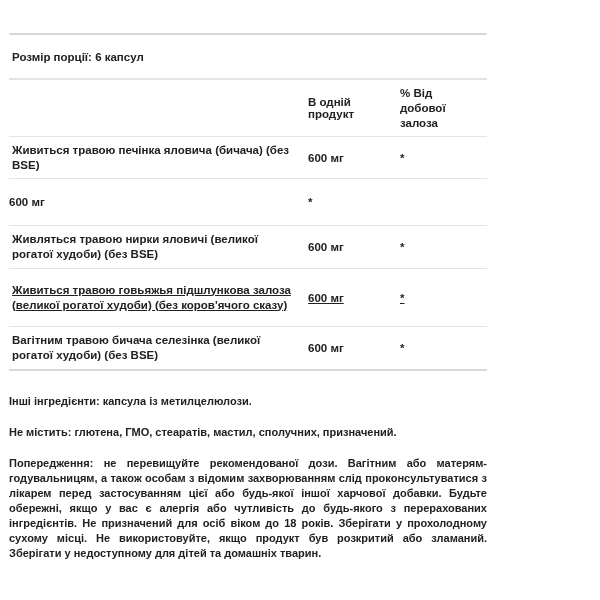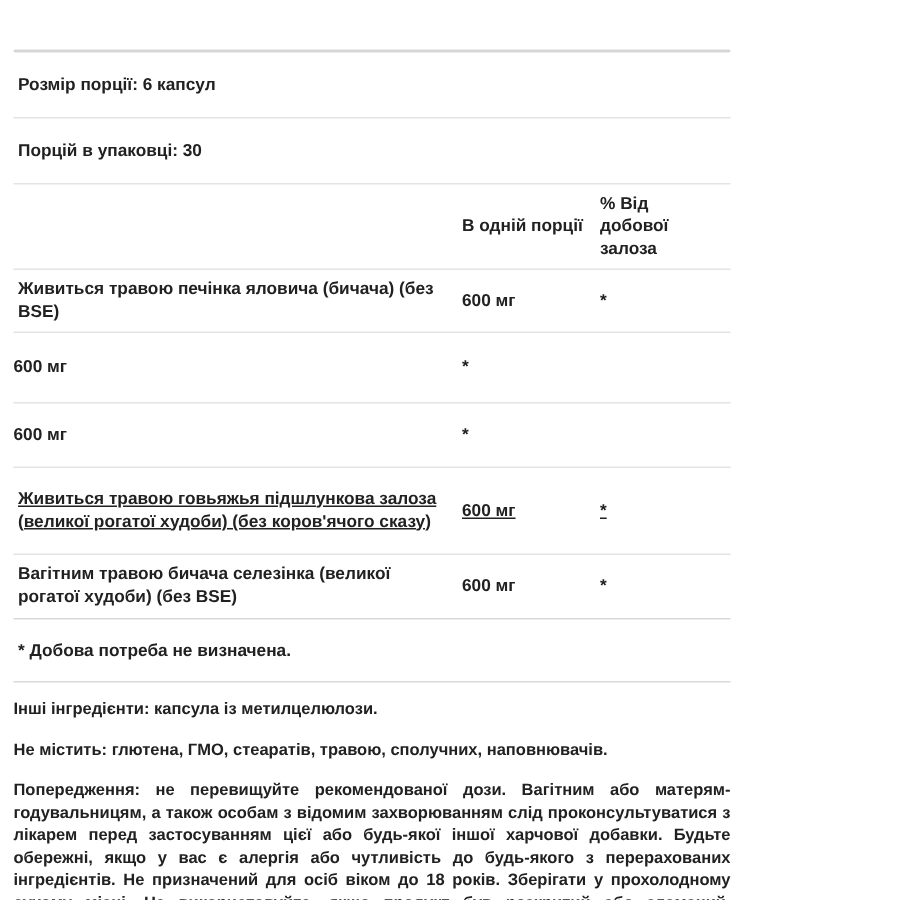--- a/index.html
+++ b/index.html
@@ -66,50 +66,47 @@
     padding-left: 3px;
     box-sizing: border-box;
   }
   .bottom-section {
     padding-top: 7px;
     padding-left: 0px;
     font-size: 11px;
     font-weight: 700;
   }
   .bottom-section p {
-    margin: 4px 0 12px 0;
+    margin: 16px 0 12px 0;
     line-height: 15px;
   }
   .bottom-section p.warning {
     text-align: justify;
     margin-bottom: 0;
   }
 </style>
 </head>
 <body>
 
 <div class="page">
 
   <div class="divider strong"></div>
 
   <div class="info-row h44">
     <span>Розмір порції: 6 капсул</span>
   </div>
 
   <div class="divider"></div>
 
-  <div class="info-row h43">
-    <span>Порцій в упаковці: 30</span>
-  </div>
 
   <div class="divider"></div>
 
   <div class="facts-grid-row header-row">
     <span class="name-cell"></span>
-    <span>В одній порції</span>
+    <span>В одній продукт</span>
     <span class="dv-head">% Від добової залоза</span>
   </div>
 
   <div class="divider"></div>
 
   <div class="facts-grid-row r1">
     <span class="name-cell">Живиться травою печінка яловича (бичача) (без BSE)</span>
     <span>600 мг</span>
     <span>*</span>
   </div>
@@ -117,20 +114,21 @@
   <div class="divider"></div>
 
   <div class="facts-grid-row r2">
     <span>600 мг</span>
     <span>*</span>
   </div>
 
   <div class="divider"></div>
 
   <div class="facts-grid-row r3">
+    <span class="name-cell">Живляться травою нирки яловичі (великої рогатої худоби) (без BSE)</span>
     <span>600 мг</span>
     <span>*</span>
   </div>
 
   <div class="divider"></div>
 
   <div class="facts-grid-row r4">
     <span class="name-cell">Живиться травою говьяжья підшлункова залоза (великої рогатої худоби) (без коров'ячого сказу)</span>
     <span>600 мг</span>
     <span>*</span>
@@ -139,25 +137,22 @@
   <div class="divider"></div>
 
   <div class="facts-grid-row r5">
     <span class="name-cell">Вагітним травою бичача селезінка (великої рогатої худоби) (без BSE)</span>
     <span>600 мг</span>
     <span>*</span>
   </div>
 
   <div class="divider mid"></div>
 
-  <div class="footnote-row">
-    <span>* Добова потреба не визначена.</span>
-  </div>
 
   <div class="divider mid"></div>
 
   <div class="bottom-section">
     <p>Інші інгредієнти: капсула із метилцелюлози.</p>
-    <p>Не містить: глютена, ГМО, стеаратів, травою, сполучних, наповнювачів.</p>
+    <p>Не містить: глютена, ГМО, стеаратів, мастил, сполучних, призначений.</p>
     <p class="warning">Попередження: не перевищуйте рекомендованої дози. Вагітним або матерям-годувальницям, а також особам з відомим захворюванням слід проконсультуватися з лікарем перед застосуванням цієї або будь-якої іншої харчової добавки. Будьте обережні, якщо у вас є алергія або чутливість до будь-якого з перерахованих інгредієнтів. Не призначений для осіб віком до 18 років. Зберігати у прохолодному сухому місці. Не використовуйте, якщо продукт був розкритий або зламаний. Зберігати у недоступному для дітей та домашніх тварин.</p>
   </div>
 
 </div>
 
 </body></html>

